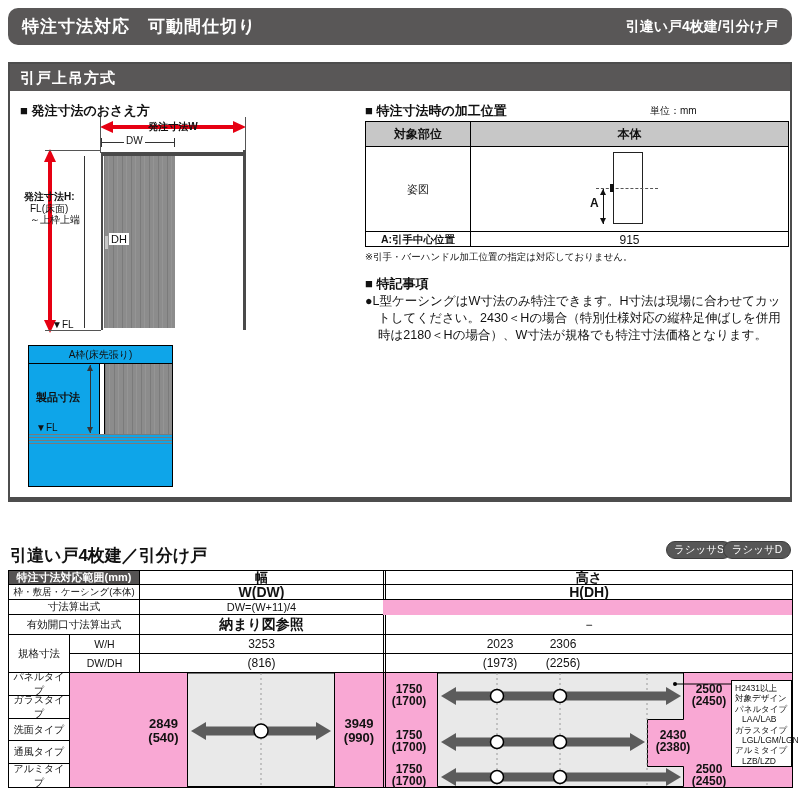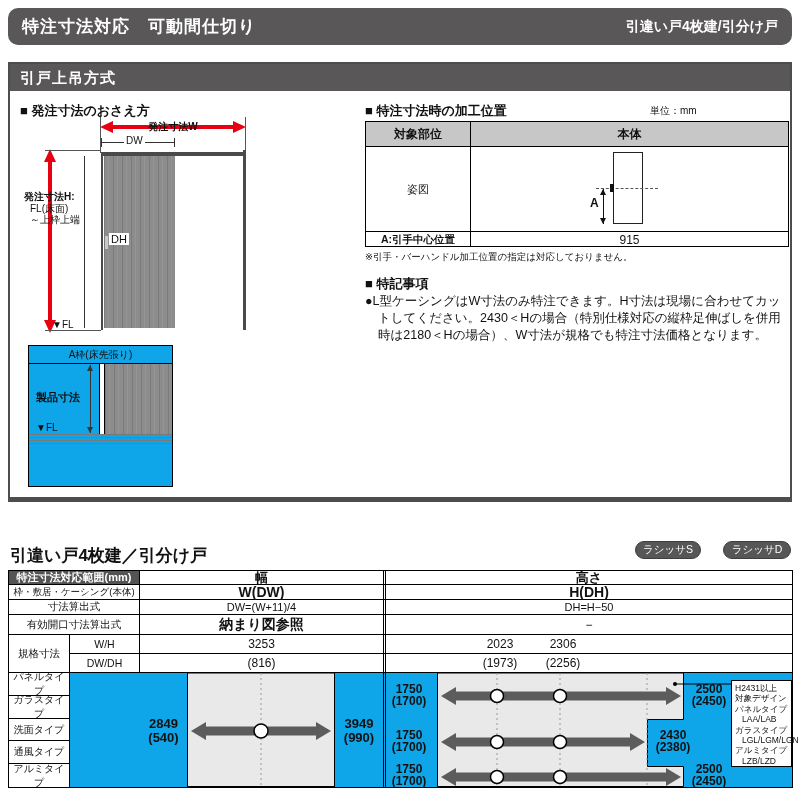--- a/index.html
+++ b/index.html
@@ -41,21 +41,21 @@
   .khdr { background:#c7c7c7; font-weight:bold; font-size:12px; }
 
   .noteline { font-size:9.5px; }
   .bullet { font-size:12.5px; line-height:17px; padding-left:13px; text-indent:-13px; }
 
   
   .pillbtn { height:18px; background:#575757; border:1px solid #3d3d3d; border-radius:9px;
     color:#fff; font-size:10.5px; display:flex; align-items:center; justify-content:center; }
 
   
-  .stable { left:8px; top:570px; width:785px; height:218px; border:1px solid #000; background:#0ea5e9; }
+  .stable { left:8px; top:570px; width:785px; height:218px; border:1px solid #000; background:#f9a8d4; }
   .cell { position:absolute; border-right:1px solid #000; border-bottom:1px solid #000;
     display:flex; align-items:center; justify-content:center; text-align:center; font-size:10.5px; background:#fff; }
   .no-br { border-right:none; } .no-bb { border-bottom:none; }
   .dbl { border-left:3px double #000; }
   .dark { background:#555353; color:#fff; font-weight:bold; font-size:11px; }
   .bold13 { font-size:13px; font-weight:bold; }
   .bold14 { font-size:14px; font-weight:bold; }
   .f11 { font-size:11px; } .f12 { font-size:12px; } .f10 { font-size:10px; } .f95 { font-size:9.5px; }
   .transparent { background:transparent; }
 
@@ -147,36 +147,35 @@
     <div class="kcell br" style="left:0;top:110px;width:105px;height:15px;font-size:10.5px;font-weight:bold;">A:引手中心位置</div>
     <div class="kcell f12" style="left:105px;top:110px;width:317px;height:15px;">915</div>
   </div>
 
   <div class="abs noteline" style="left:365px;top:251px;">※引手・バーハンドル加工位置の指定は対応しておりません。</div>
 
   <div class="abs h-title" style="left:365px;top:275px;">■ 特記事項</div>
   <div class="abs bullet" style="left:365px;top:293px;width:424px;">●L型ケーシングはW寸法のみ特注できます。H寸法は現場に合わせてカットしてください。2430＜Hの場合（特別仕様対応の縦枠足伸ばしを併用時は2180＜Hの場合）、W寸法が規格でも特注寸法価格となります。</div>
 
   <div class="abs" style="left:10px;top:544px;font-size:17px;font-weight:bold;">引違い戸4枚建／引分け戸</div>
-  <div class="abs pillbtn" style="left:635px;top:541px;width:66px;">ラシッサS</div>
+  <div class="abs pillbtn" style="left:666px;top:541px;width:66px;">ラシッサS</div>
   <div class="abs pillbtn" style="left:723px;top:541px;width:68px;">ラシッサD</div>
 
   <div class="abs stable">
 
     <div class="cell dark" style="left:0;top:0;width:131px;height:14px;">特注寸法対応範囲(mm)</div>
     <div class="cell bold13 no-br" style="left:131px;top:0;width:243px;height:14px;">幅</div>
     <div class="cell bold13 no-br dbl" style="left:374px;top:0;width:409px;height:14px;">高さ</div>
 
     <div class="cell f95" style="left:0;top:14px;width:131px;height:15px;">枠・敷居・ケーシング(本体)</div>
     <div class="cell bold14 no-br" style="left:131px;top:14px;width:243px;height:15px;">W(DW)</div>
     <div class="cell bold14 no-br dbl" style="left:374px;top:14px;width:409px;height:15px;">H(DH)</div>
 
     <div class="cell" style="left:0;top:29px;width:131px;height:15px;">寸法算出式</div>
     <div class="cell f11 no-br" style="left:131px;top:29px;width:243px;height:15px;">DW=(W+11)/4</div>
-    <div class="cell f11 no-br dbl" style="left:374px;top:29px;width:409px;height:15px;">DH=H−50</div>
 
     <div class="cell" style="left:0;top:44px;width:131px;height:20px;">有効開口寸法算出式</div>
     <div class="cell bold14 no-br" style="left:131px;top:44px;width:243px;height:20px;">納まり図参照</div>
     <div class="cell f12 no-br dbl" style="left:374px;top:44px;width:409px;height:20px;">−</div>
 
     <div class="cell" style="left:0;top:64px;width:61px;height:38px;">規格寸法</div>
     <div class="cell" style="left:61px;top:64px;width:70px;height:19px;">W/H</div>
     <div class="cell f12 no-br" style="left:131px;top:64px;width:243px;height:19px;">3253</div>
     <div class="cell no-br dbl" style="left:374px;top:64px;width:409px;height:19px;">
       <span class="abs f12" style="left:89px;width:50px;text-align:center;">2023</span>

